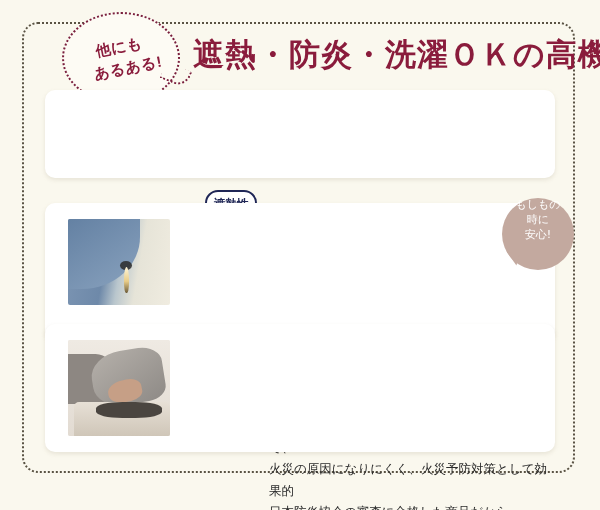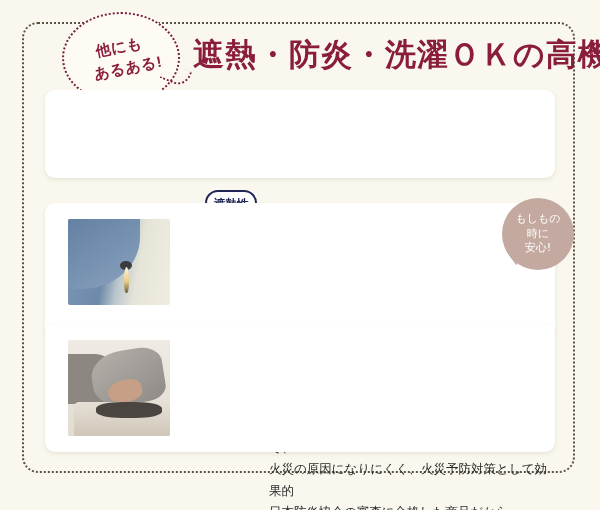--- a/index.html
+++ b/index.html
@@ -144,21 +144,21 @@
     font-family:"DejaVu Sans","Liberation Sans",sans-serif;
     letter-spacing:0px;white-space:pre-line;
   }
   #text-1{left:224px;top:112px;}
   #text-2{left:224px;top:212px;}
 
   
   .side-bubble{
     position:absolute;left:502px;top:198px;width:72px;height:72px;
     background:#c3a99f;border-radius:50%;
-    display:flex;align-items:center;justify-content:center;
+    display:flex;justify-content:center;
   }
   .side-bubble .tail{
     position:absolute;left:3px;bottom:6px;width:0;height:0;
     border-top:11px solid #c3a99f;
     border-left:13px solid transparent;
     transform:rotate(14deg);
   }
   .side-bubble-text{
     color:#ffffff;font-size:11px;line-height:1.35;text-align:center;
     font-family:"DejaVu Sans","Liberation Sans",sans-serif;

